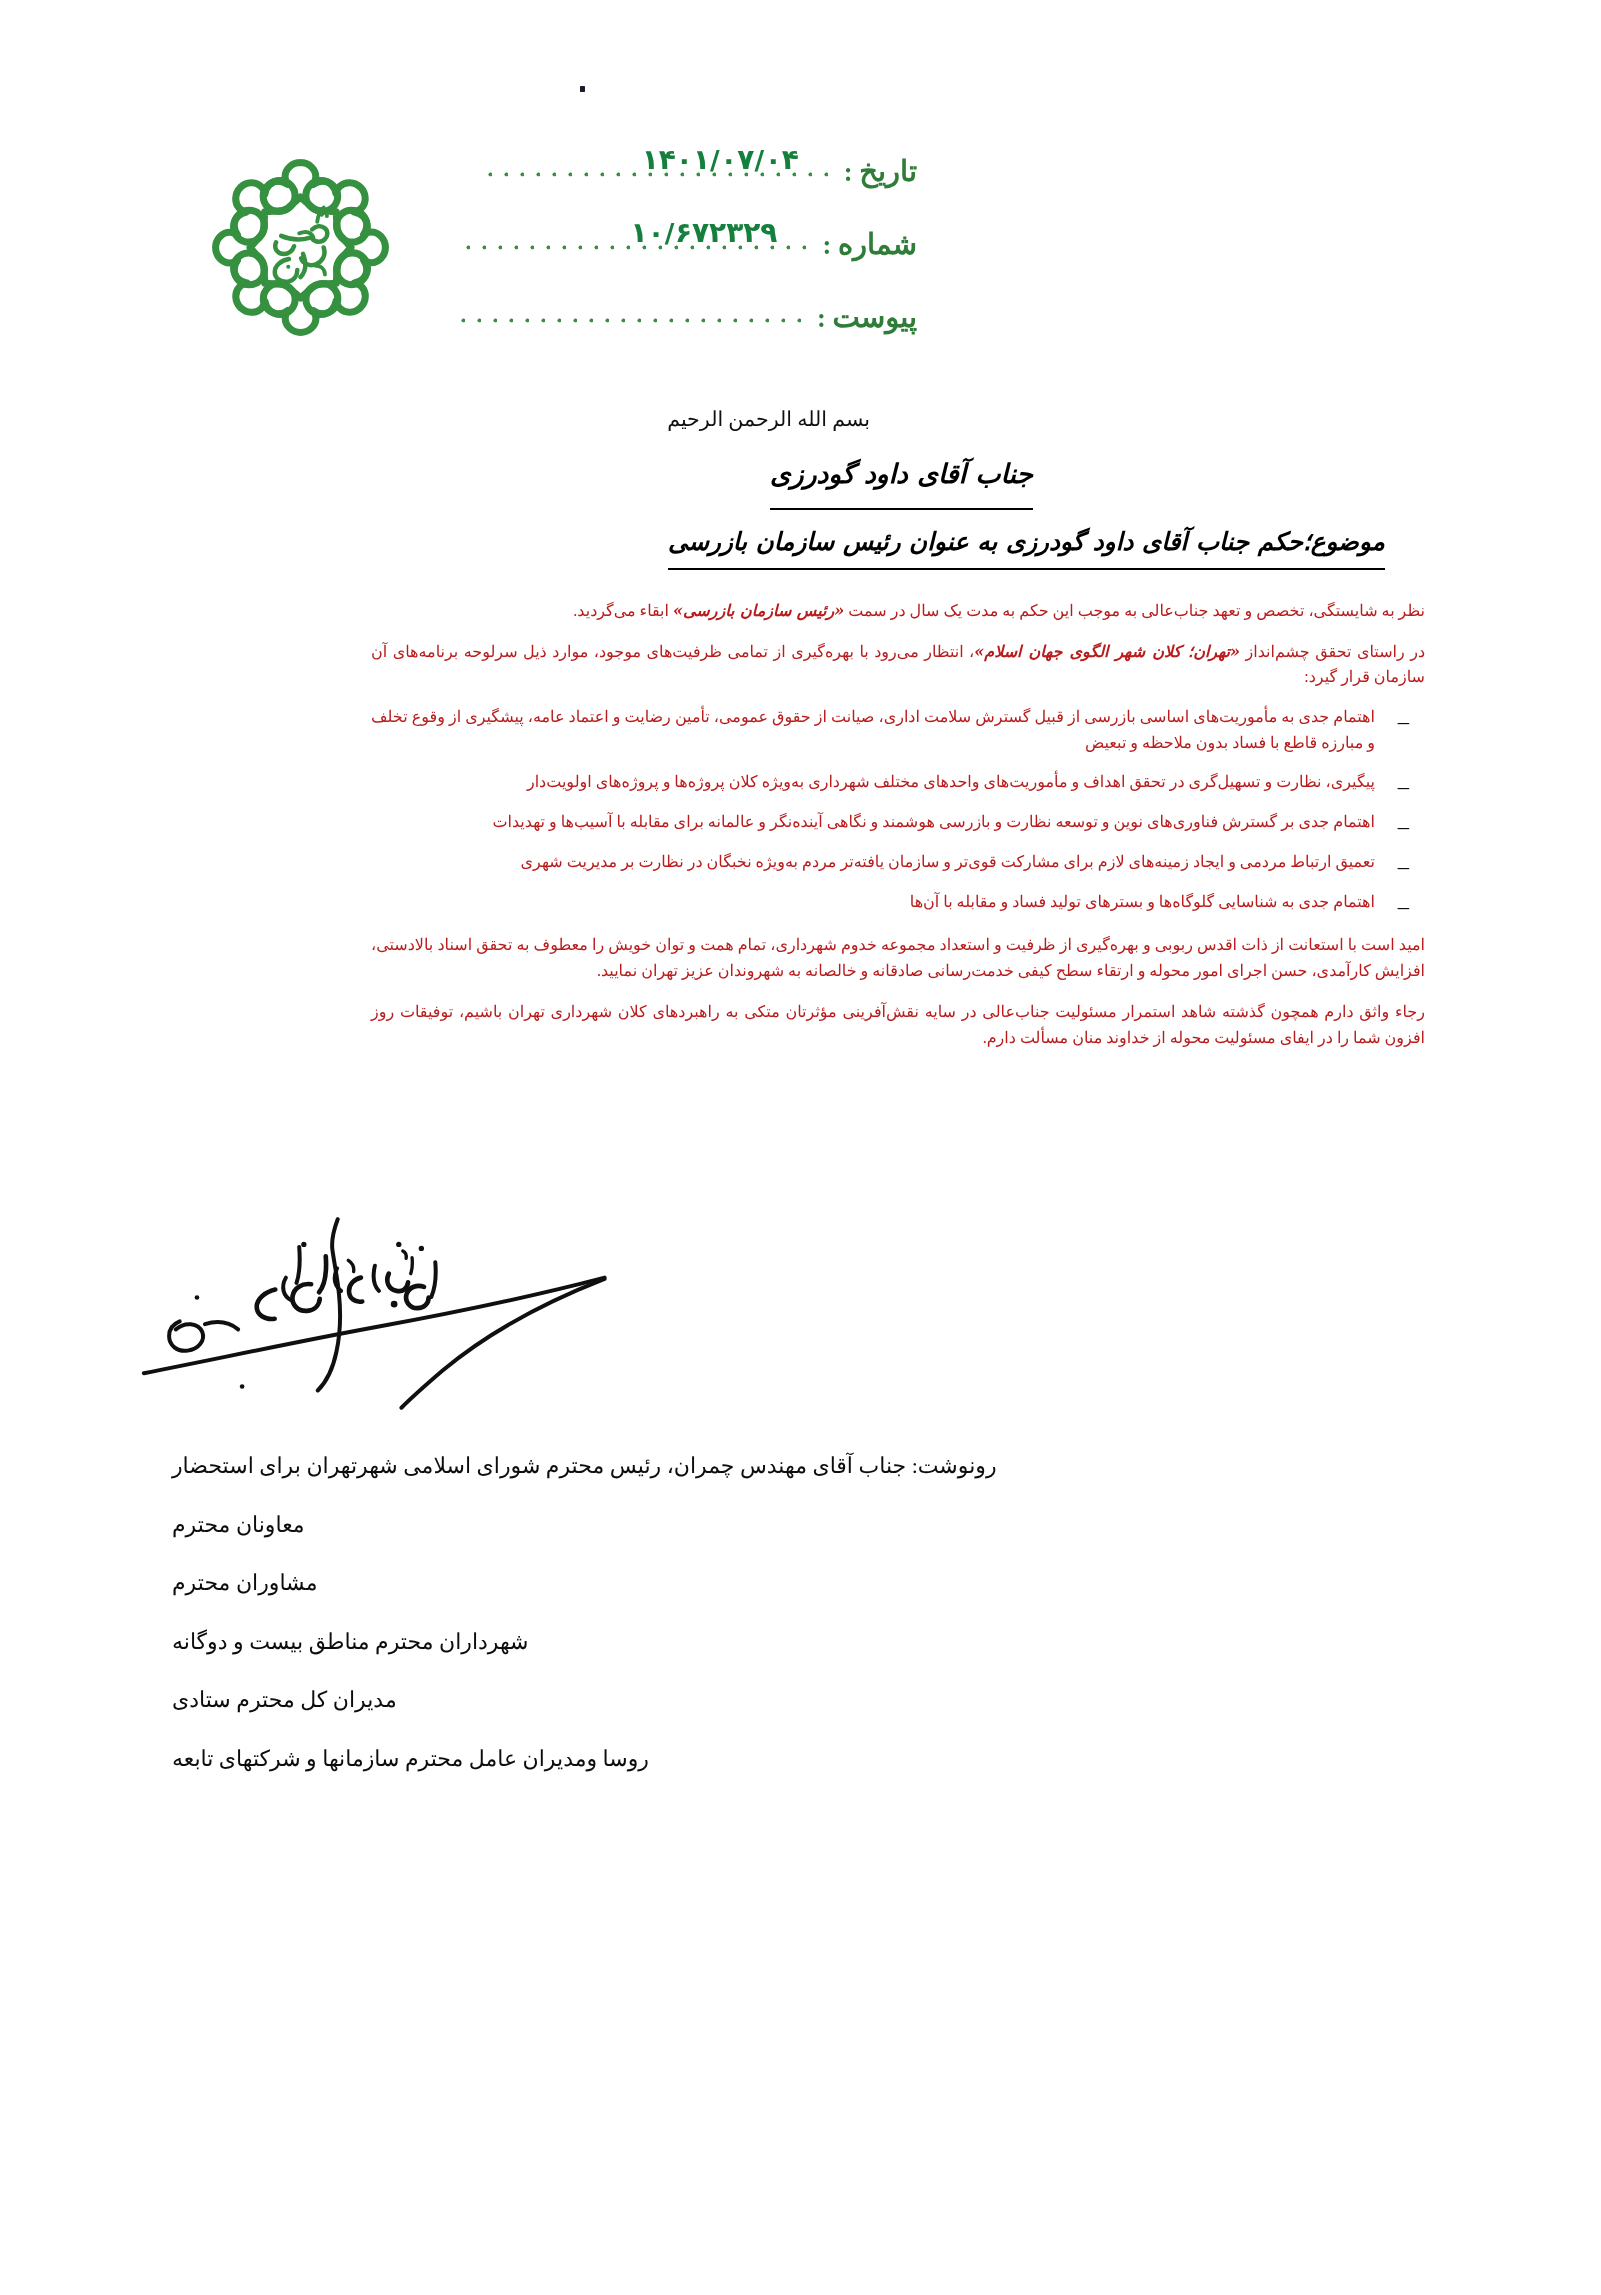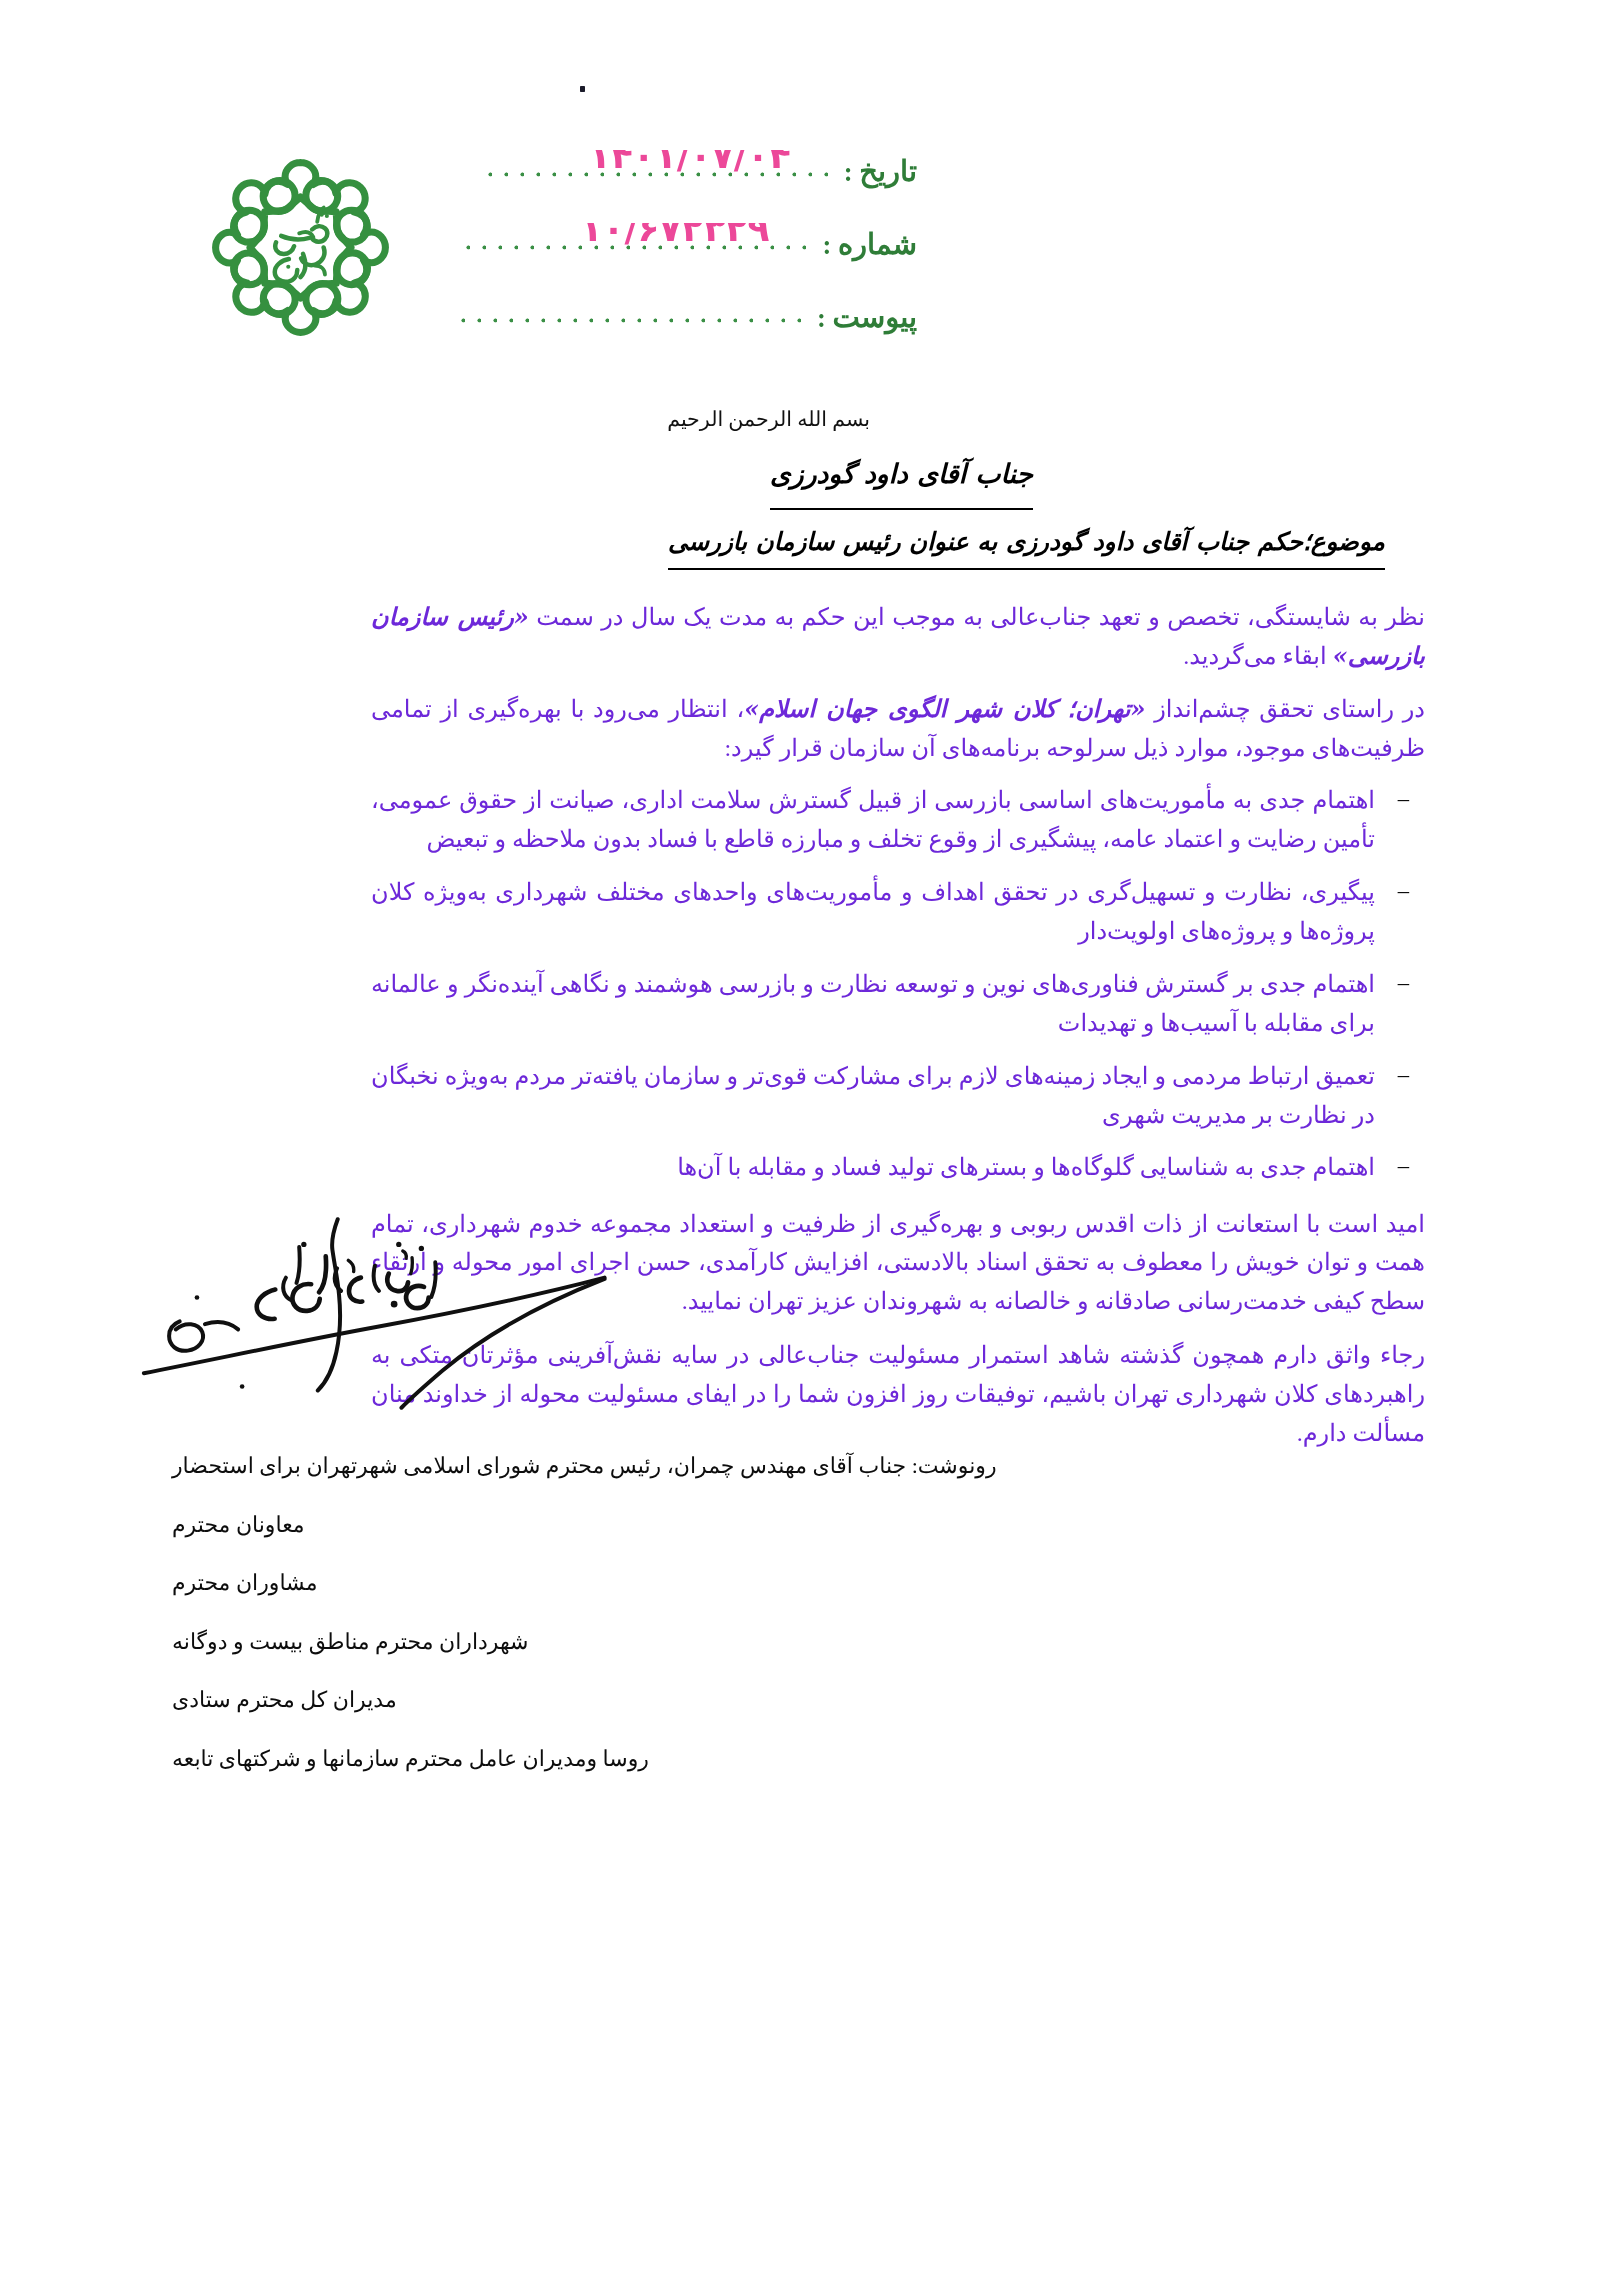--- a/index.html
+++ b/index.html
@@ -52,25 +52,25 @@
     right:0;left:0;
     bottom:4px;
     height:4.7px;
     background-image:radial-gradient(circle at 2.3px 2.3px, #3a8f45 1.7px, rgba(255,255,255,0) 2.1px);
     background-size:16px 4.7px;
     background-repeat:repeat-x;
   }
   .field-value{
     position:absolute;
     bottom:6.6px;
-    right:49px;
+    right:41px;
     font-family:"DejaVu Sans","Liberation Sans",sans-serif;
-    font-size:36px;
-    font-weight:700;
-    color:#ec4899;
+    font-size:28px;
+    font-weight:700;
+    color:#15803d;
     letter-spacing:0.7px;
     line-height:1;
     white-space:nowrap;
     direction:ltr;
     unicode-bidi:bidi-override;
   }
 
   
   .logo{
     position:absolute;
@@ -129,23 +129,23 @@
     letter-spacing:0.1px;
   }
 
   .body{
     position:absolute;
     top:598px;
     right:176px;
     left:372px;
     width:auto;
     font-family:"Liberation Serif","DejaVu Serif",serif;
-    font-size:24px;
+    font-size:16px;
     line-height:1.62;
-    color:#6d28d9;
+    color:#b91c1c;
     text-align:justify;
     text-justify:inter-word;
   }
   .body p{margin:0 0 13.3px 0;}
   .body p.p-intro{margin-bottom:14.6px;}
   .em{
     font-weight:700;
     font-style:italic;
     font-family:"DejaVu Serif",serif;
   }

